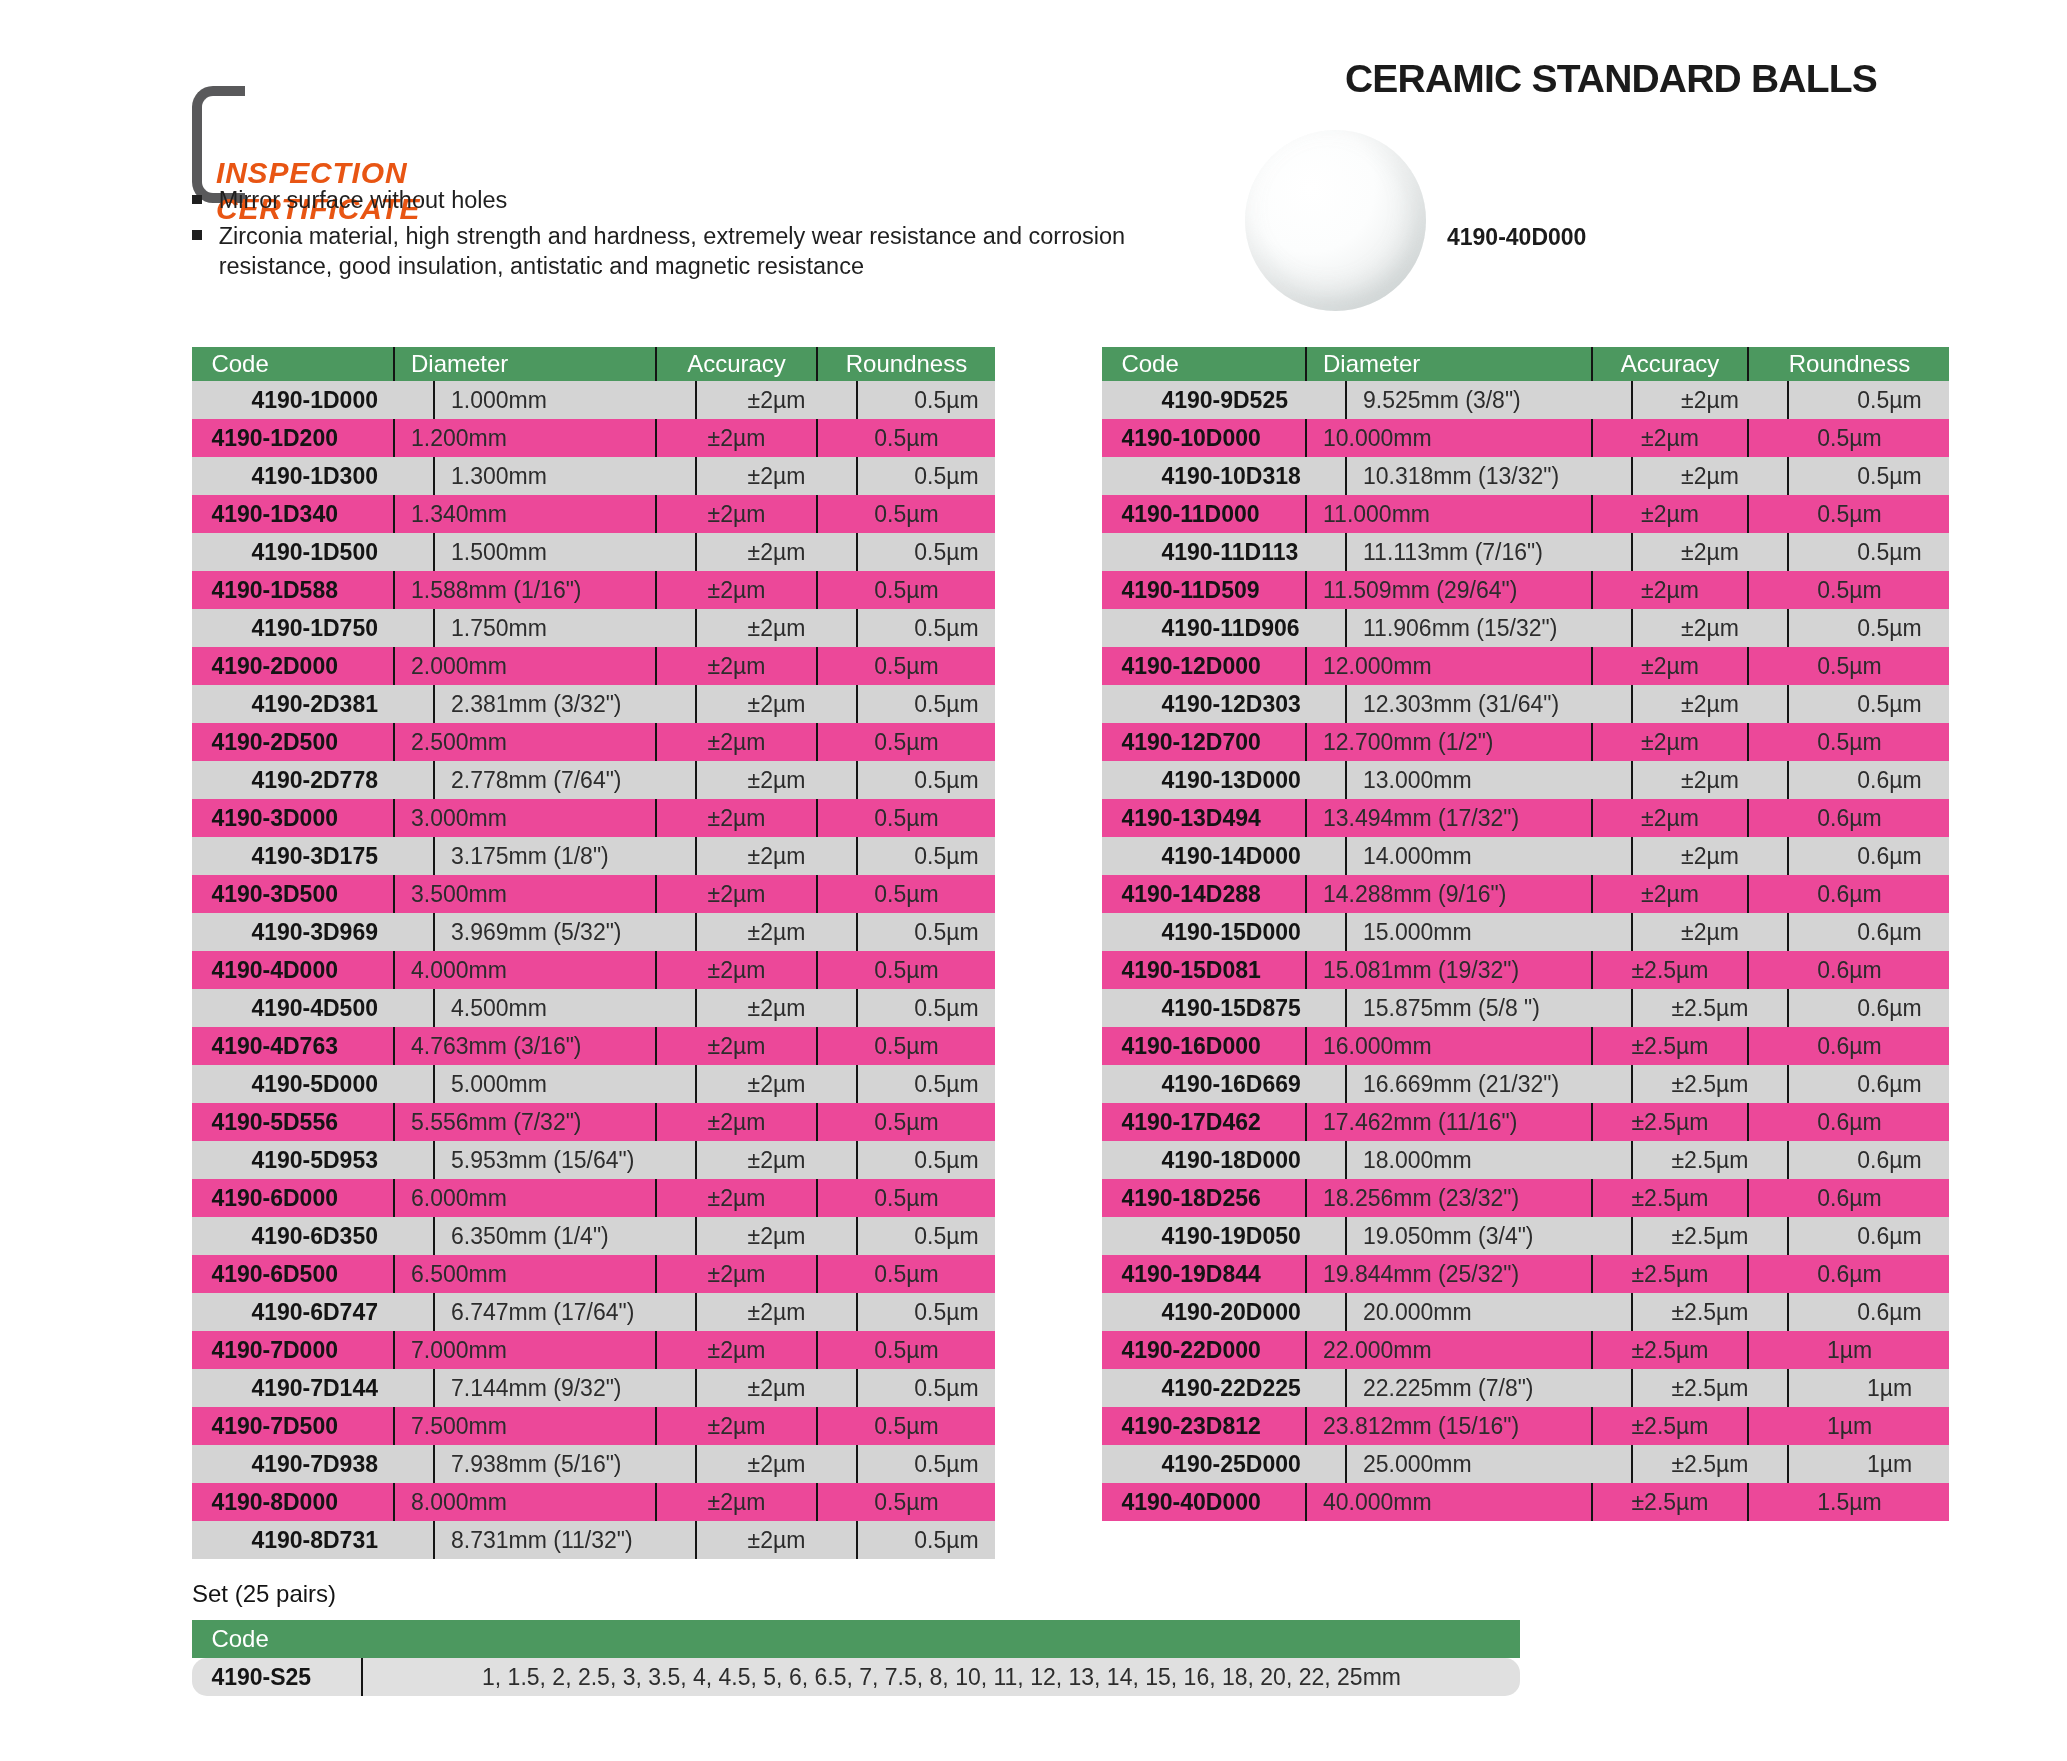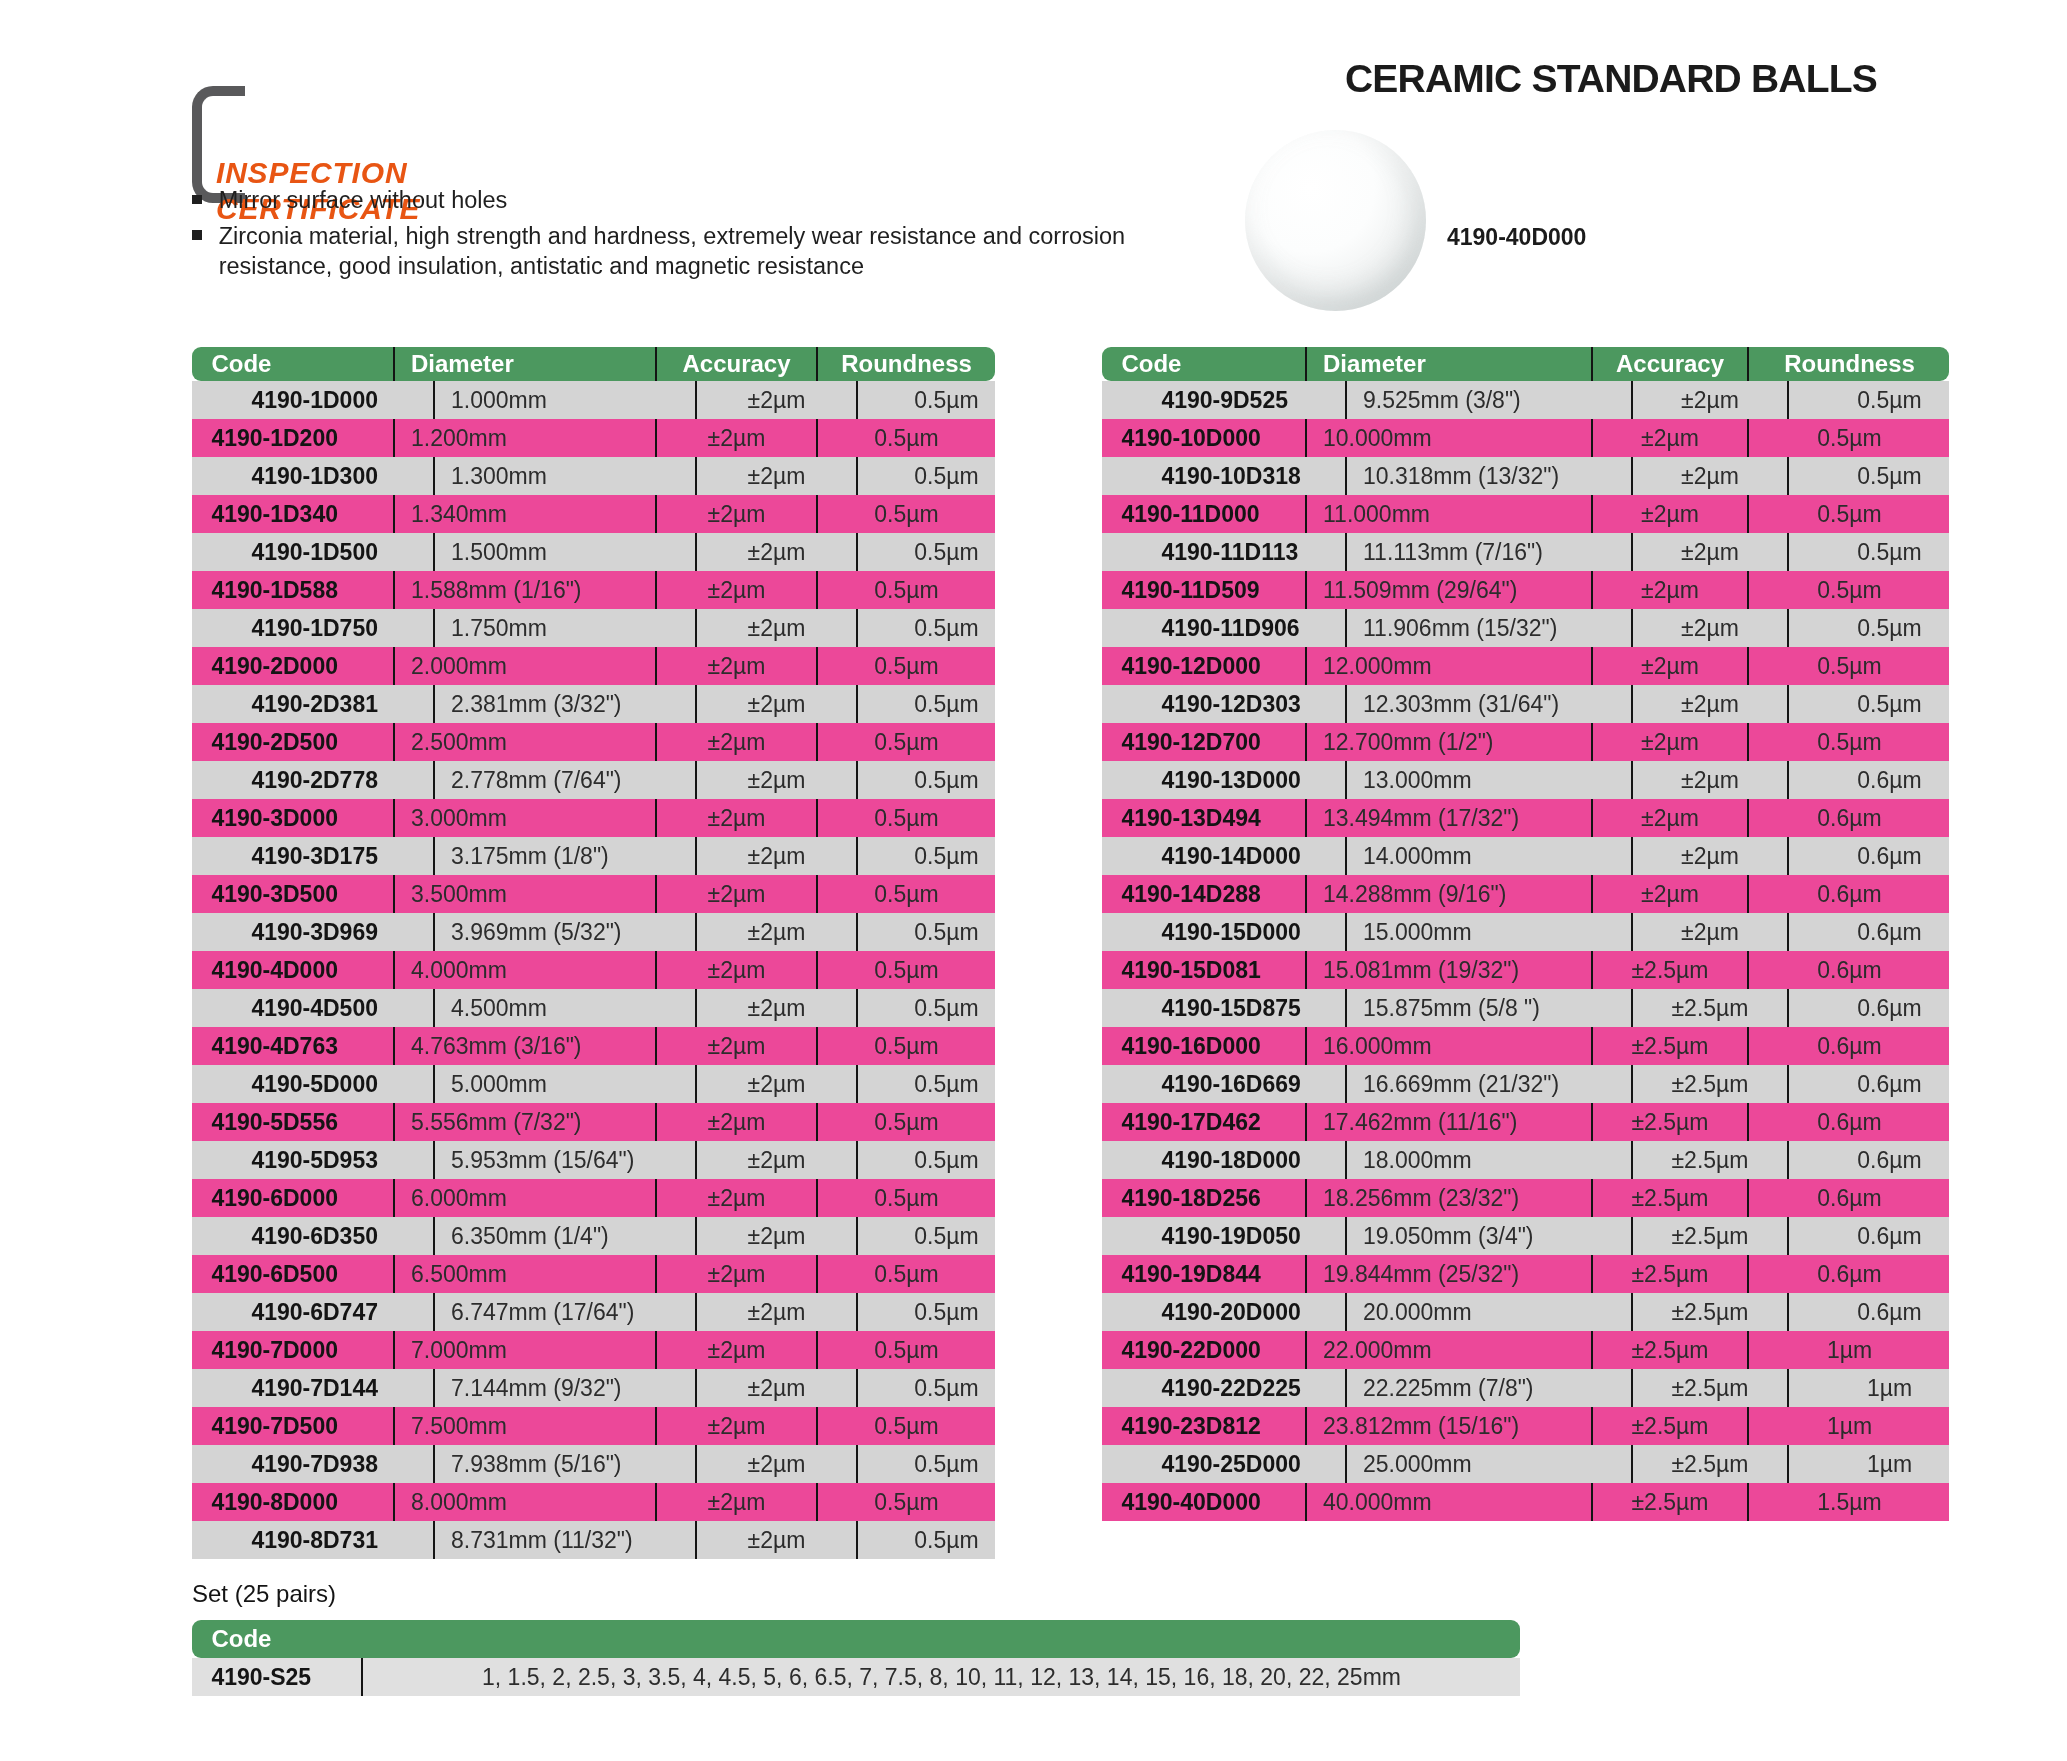--- a/index.html
+++ b/index.html
@@ -48,42 +48,42 @@
   
   .spec-table { position:absolute; top:347px; }
   #left-table  { left:192px;  width:803px;  }
   #right-table { left:1102px; width:847px; }
 
   .thead, .tr { display:grid; align-items:stretch; }
   #left-table  .thead, #left-table  .tr { grid-template-columns:201px 262px 161px 179px; }
   #right-table .thead, #right-table .tr { grid-template-columns:203px 286px 156px 203px; }
 
   .thead {
-    height:34px; background:#4c985f; color:#ffffff; font-weight:bold; font-size:24px;border-radius:9px;
+    height:34px; background:#4c985f; color:#ffffff; font-weight:normal; font-size:24px;
   }
   .tr { height:38px; font-size:23px; color:#2c2c2c; }
   .tr.odd  { background:#d4d4d4;padding-left:40px; }
   .tr.even { background:#ec4899; }
 
   .c { display:flex; align-items:center; box-sizing:border-box; }
   .c.col-code { padding-left:19.4px; }
   .c.col-dia  { padding-left:16px; border-left:2.4px solid #141414; }
   .c.col-acc  { justify-content:center; border-left:2.4px solid #141414; }
   .c.col-rnd  { justify-content:center; border-left:2.4px solid #141414; }
   .tr .col-code { font-weight:bold; color:#141414; }
 
   
   .set-label {
     position:absolute; left:192px; top:1580px;
     font-size:24px; font-weight:normal; color:#141414;
   }
   .set-table { position:absolute; left:192px; top:1620px; width:1328px; }
   .set-table .thead, .set-table .tr { grid-template-columns:169px 1159px; display:grid; }
   .set-table .thead { height:38px; }
-  .set-table .tr { height:38px; background:#e0e0e0; font-size:23px; }
+  .set-table .tr { height:38px; background:#e0e0e0; font-size:23px;border-radius:15px; }
   .set-table .col-inc { justify-content:center; border-left:2.4px solid #141414; padding-left:0; }
 </style>
 </head>
 <body>
 
 <div class="logo-bracket"></div>
 <div class="logo-text">
   <div>INSPECTION</div>
   <div>CERTIFICATE</div>
 </div>

